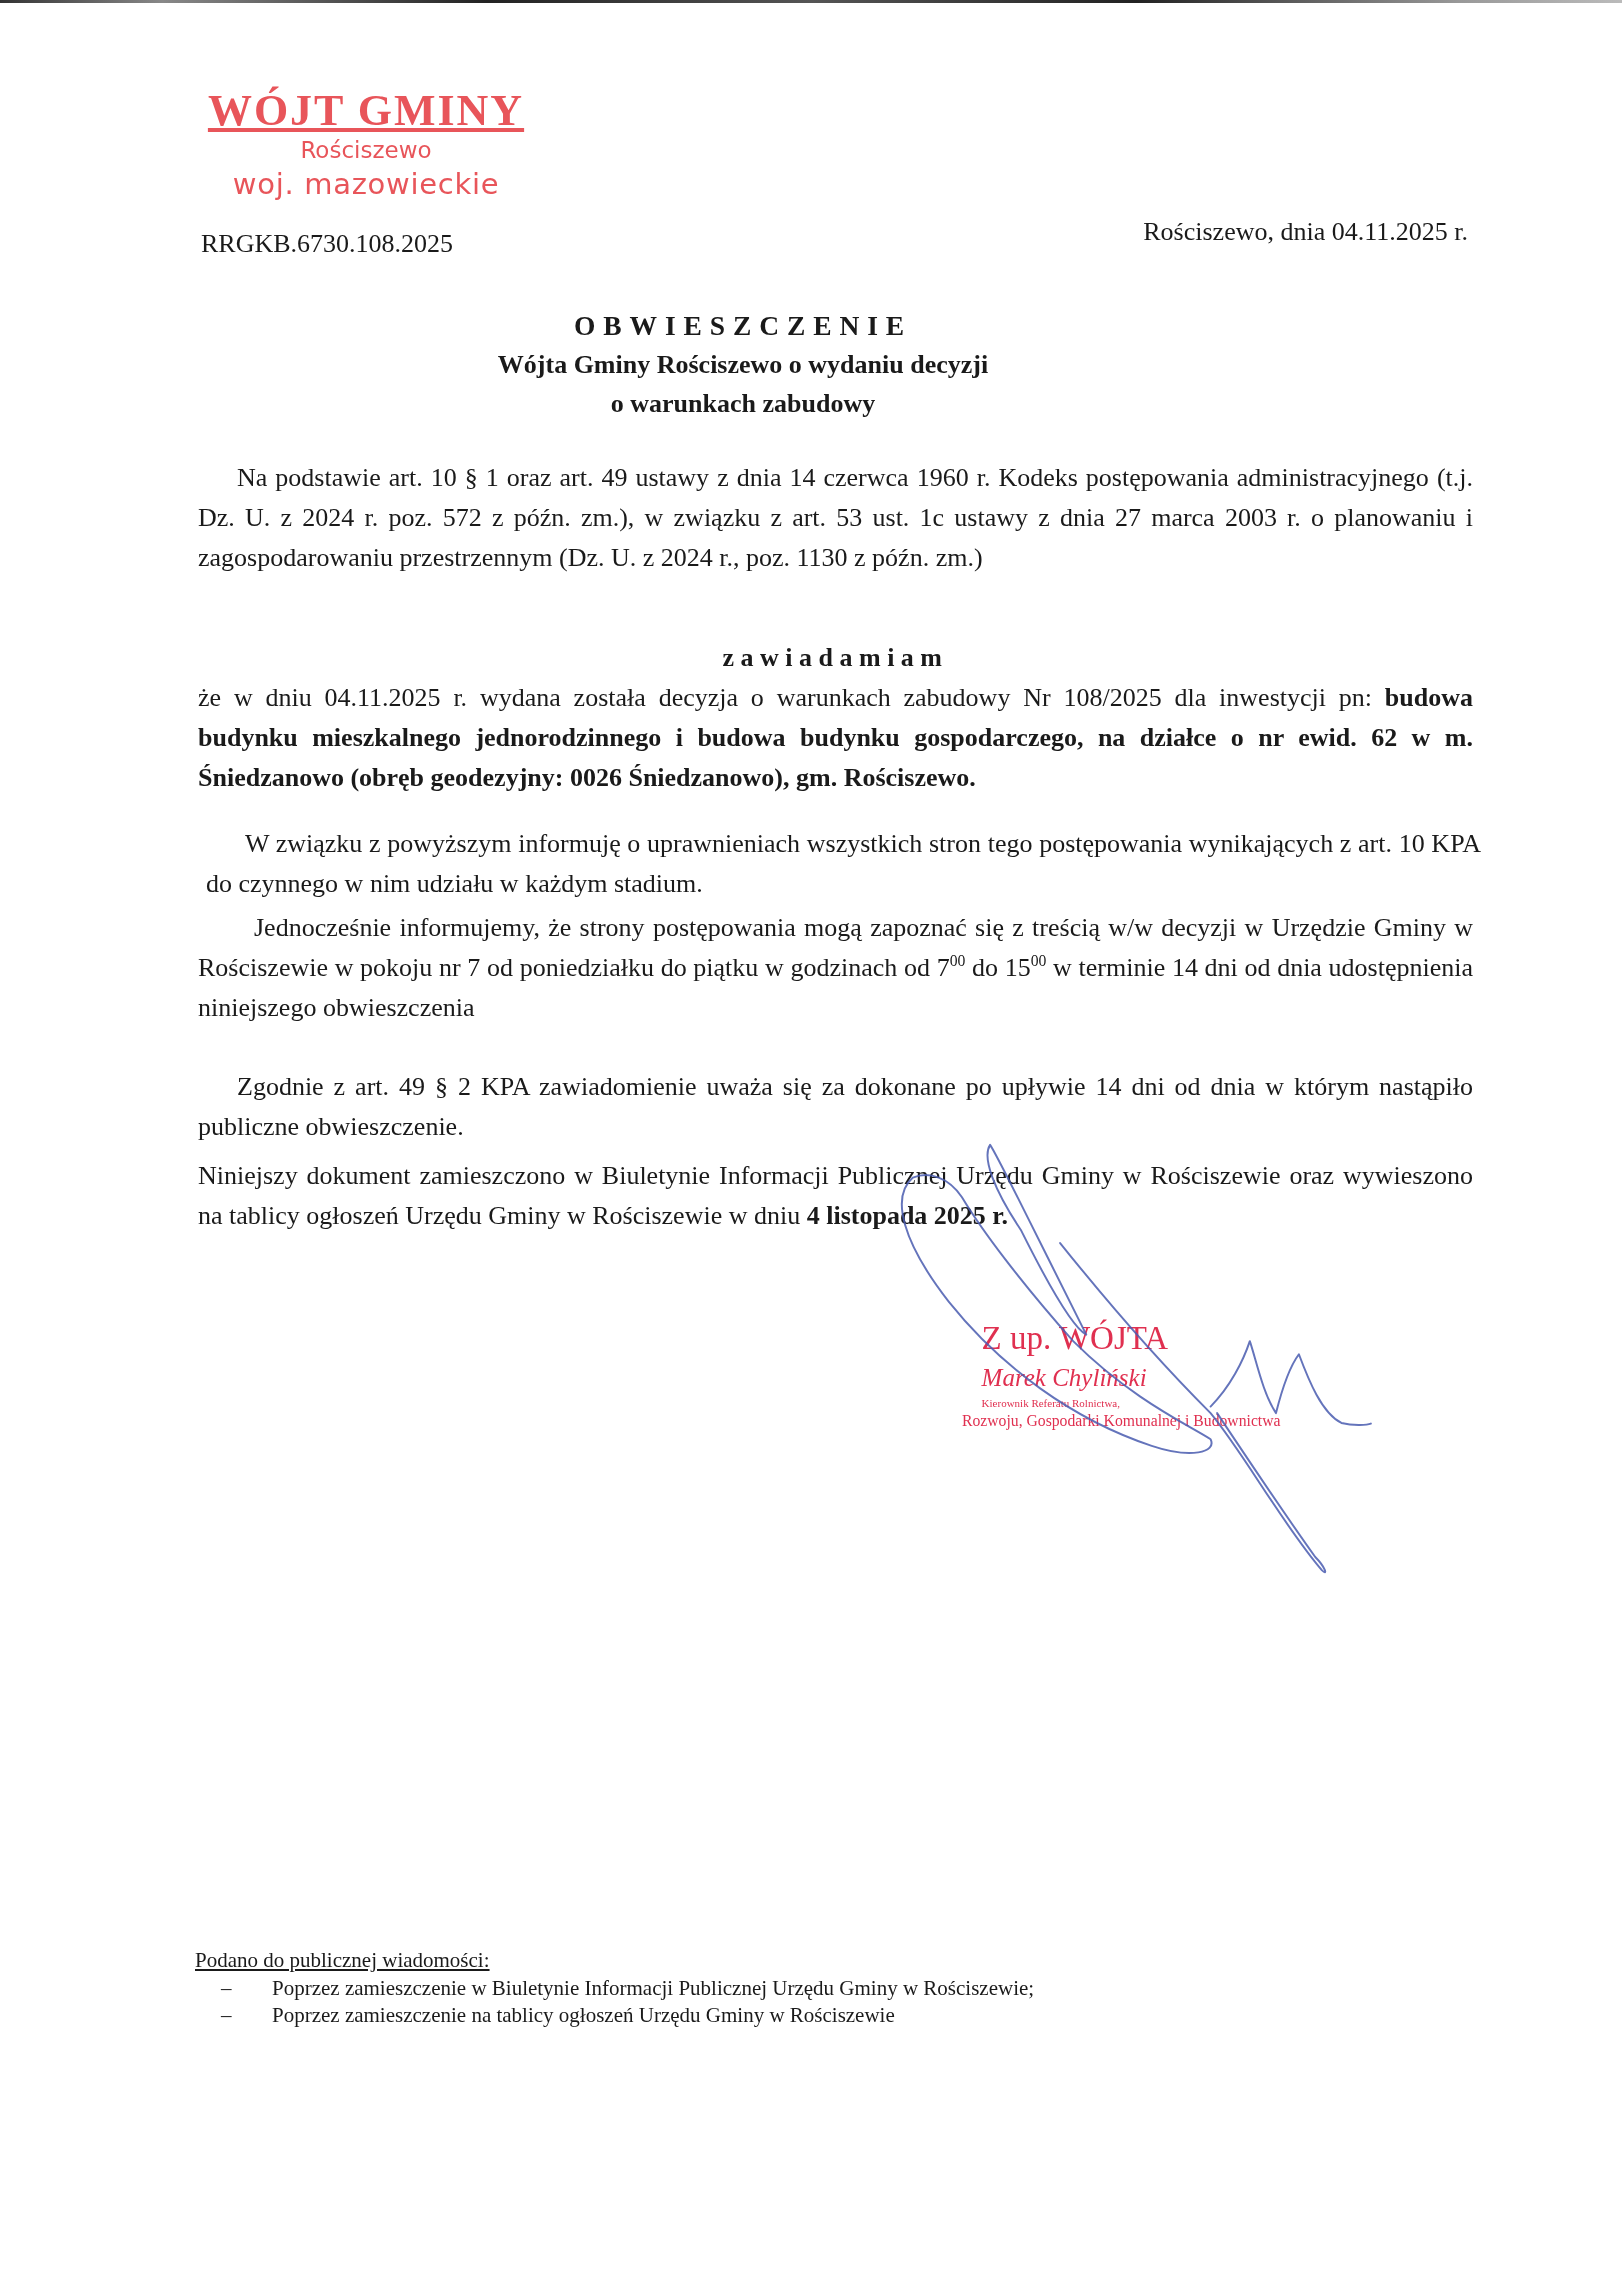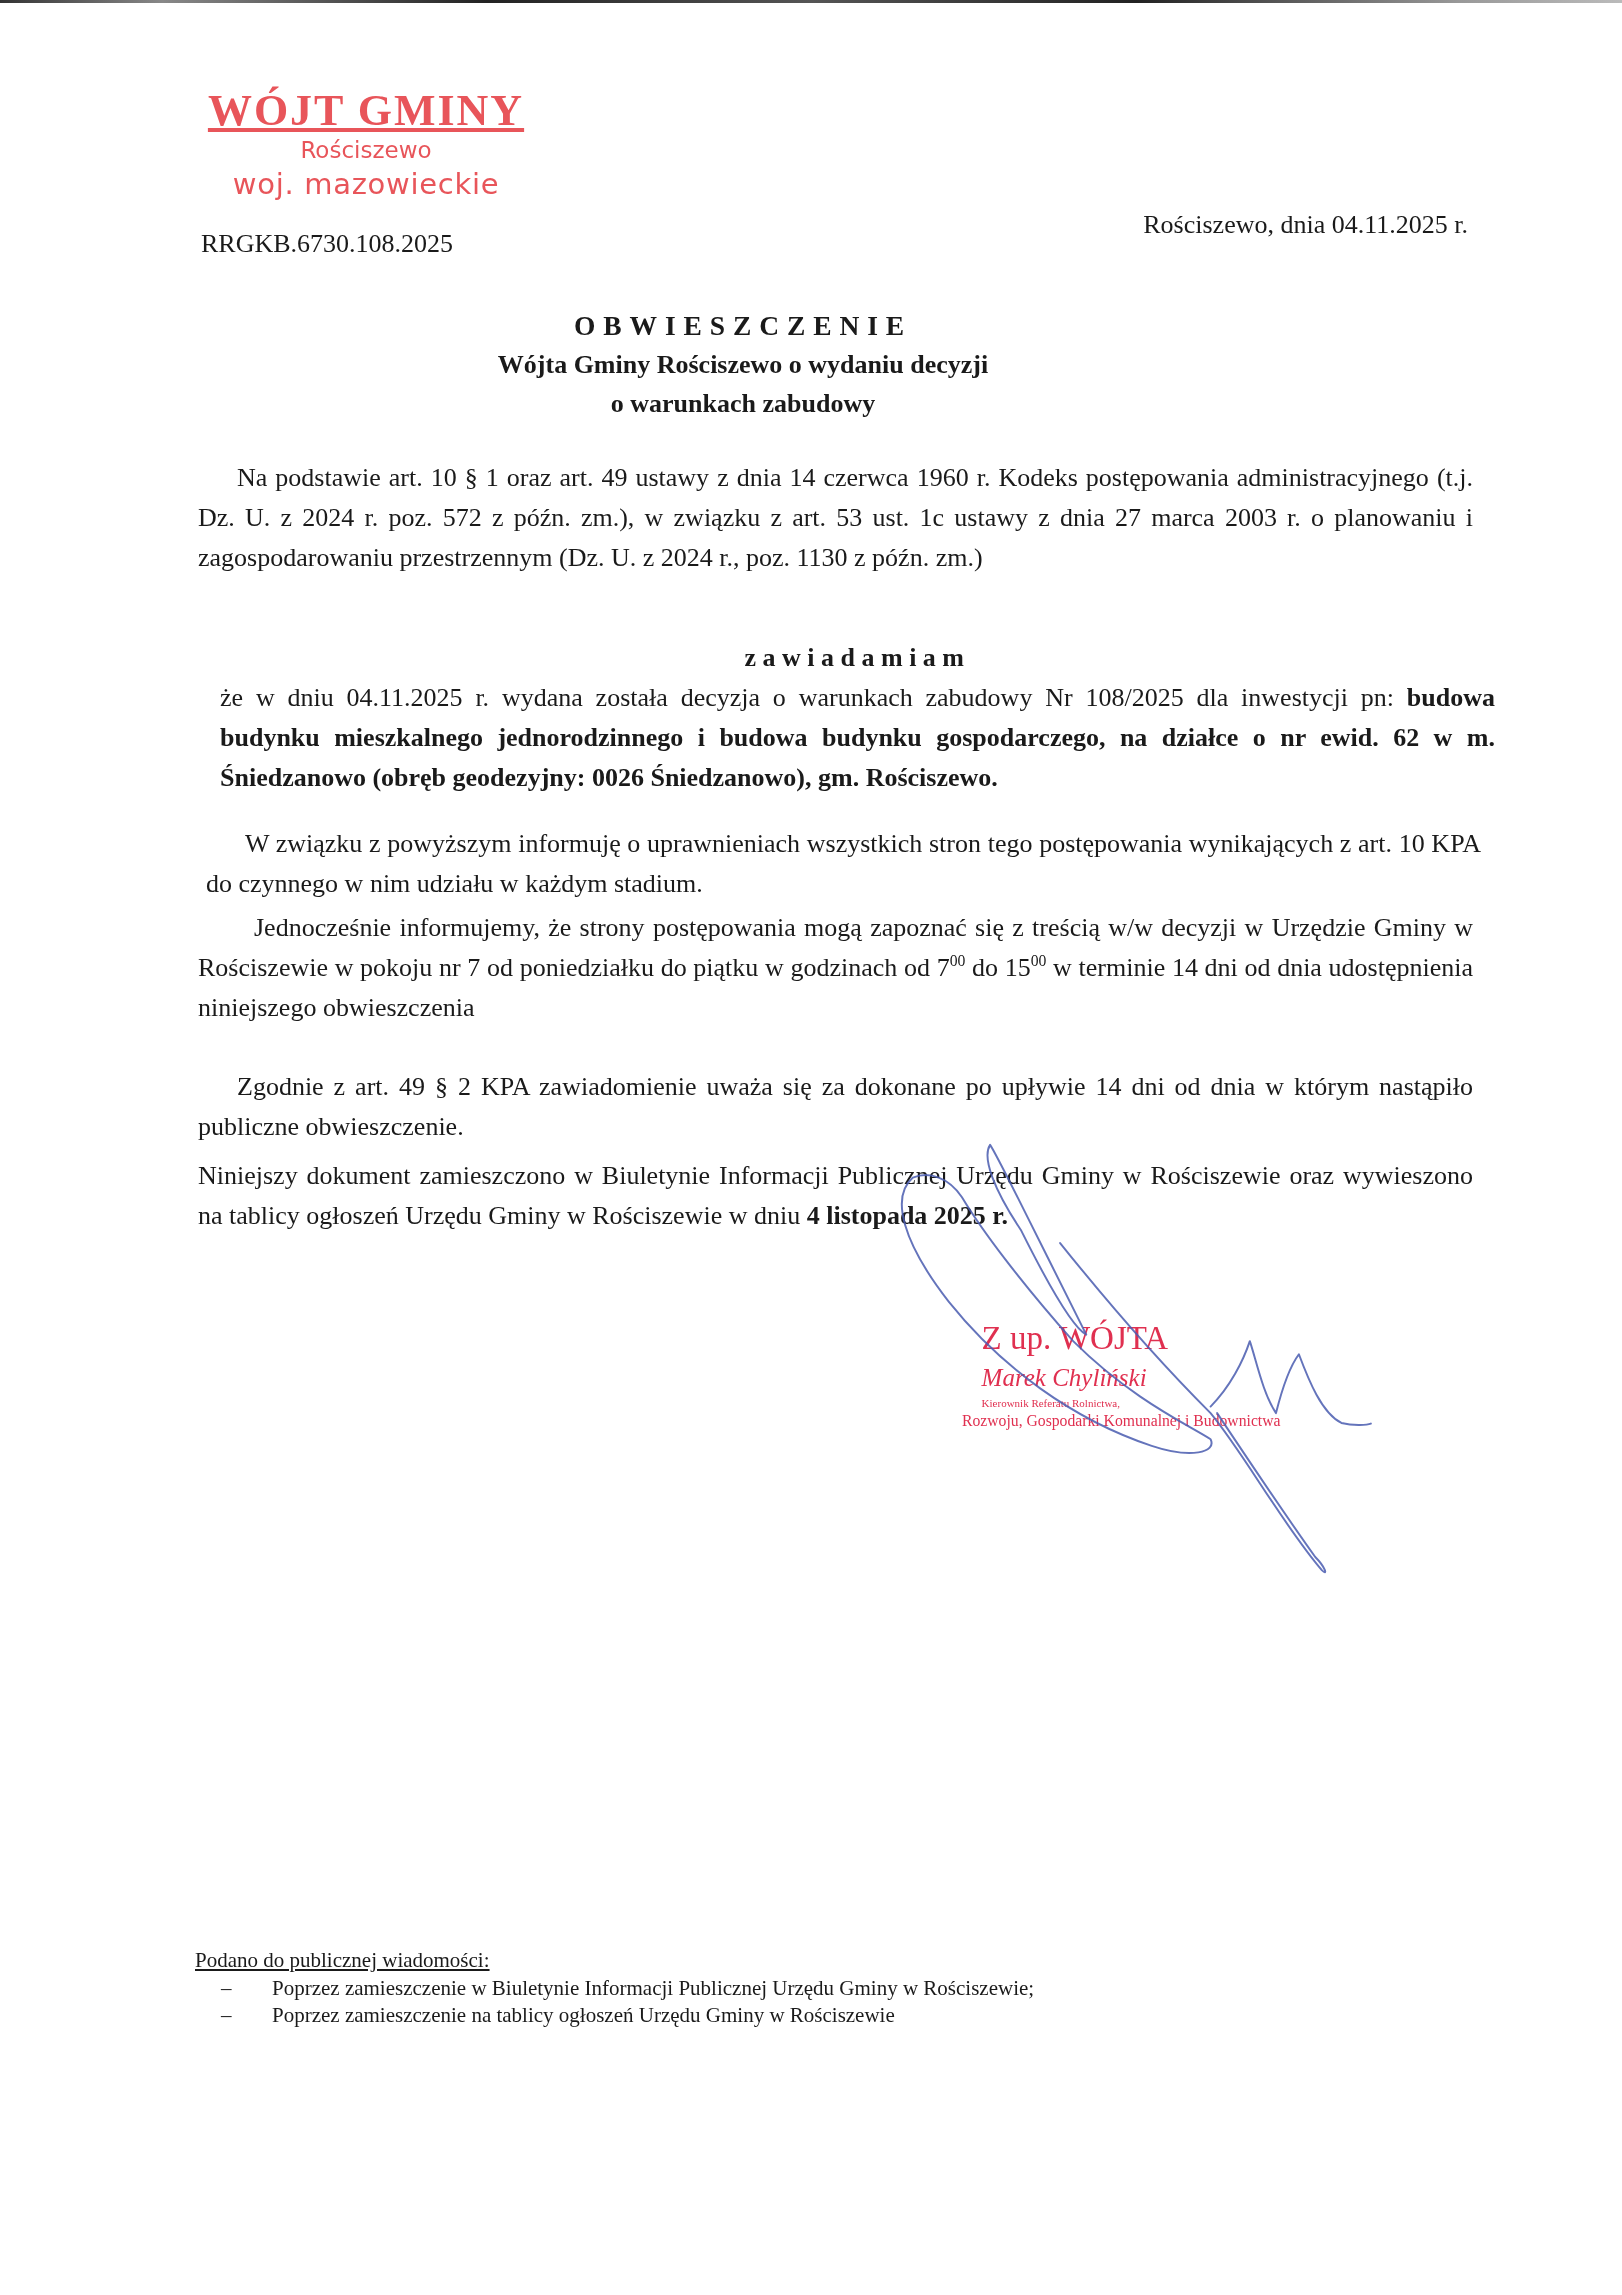--- a/index.html
+++ b/index.html
@@ -12,37 +12,37 @@
   
   .stamp { position: absolute; left: 196px; top: 88px; width: 340px; text-align: center;
            color: #e8555a; font-family: "DejaVu Sans", "Liberation Sans", sans-serif; }
   .stamp .l1 { font-family: "Liberation Serif", serif; font-weight: bold; font-size: 44px;
                letter-spacing: 2px; line-height: 46px; text-decoration: underline; }
   .stamp .l2 { font-size: 23px; line-height: 33px; }
   .stamp .l3 { font-size: 29px; line-height: 34px; letter-spacing: 0.7px; }
 
   .text { font-size: 26px; line-height: 40px; }
   .ref  { left: 201px; top: 224px; }
-  .date { right: 155px; top: 205px; }
+  .date { right: 155px; top: 212px; }
 
   .title-block { position: absolute; left: 10px; width: 1466px; top: 306px; text-align: center; font-weight: bold; }
   .title-block .t1 { font-size: 27.5px; letter-spacing: 7.9px; line-height: 39px; }
   .title-block .t2, .title-block .t3 { font-size: 26px; line-height: 39px; }
 
   .para { position: absolute; left: 198px; width: 1275px; font-size: 26px; line-height: 40px;
           text-align: justify; }
   .indent { text-indent: 39px; }
   .indent2 { text-indent: 56px; }
   .center { text-align: center; }
   .spaced { letter-spacing: 6.5px; font-weight: bold; }
   b { font-weight: bold; }
   sup { font-size: 15.7px; line-height: 0; vertical-align: 10.5px; }
 
   .p1 { top: 458px; }
-  .p2 { top: 638px; margin-left: 22px; }
+  .p2 { top: 638px; }
   .p3 { top: 824px; margin-left: 8px; }
   .p4 { top: 908px; }
   .p5 { top: 1067px; }
   .p6 { top: 1156px; }
 
   
   .sig-stamp { position: absolute; left: 962px; top: 1315px; width: 393px; 
                color: #e03050; }
   .sig-stamp .s1 { font-size: 33px; line-height: 46px; margin-left: 19.6px; }
   .sig-stamp .s2 { font-size: 25px; font-style: italic; line-height: 33px; margin-left: 19.6px; }

